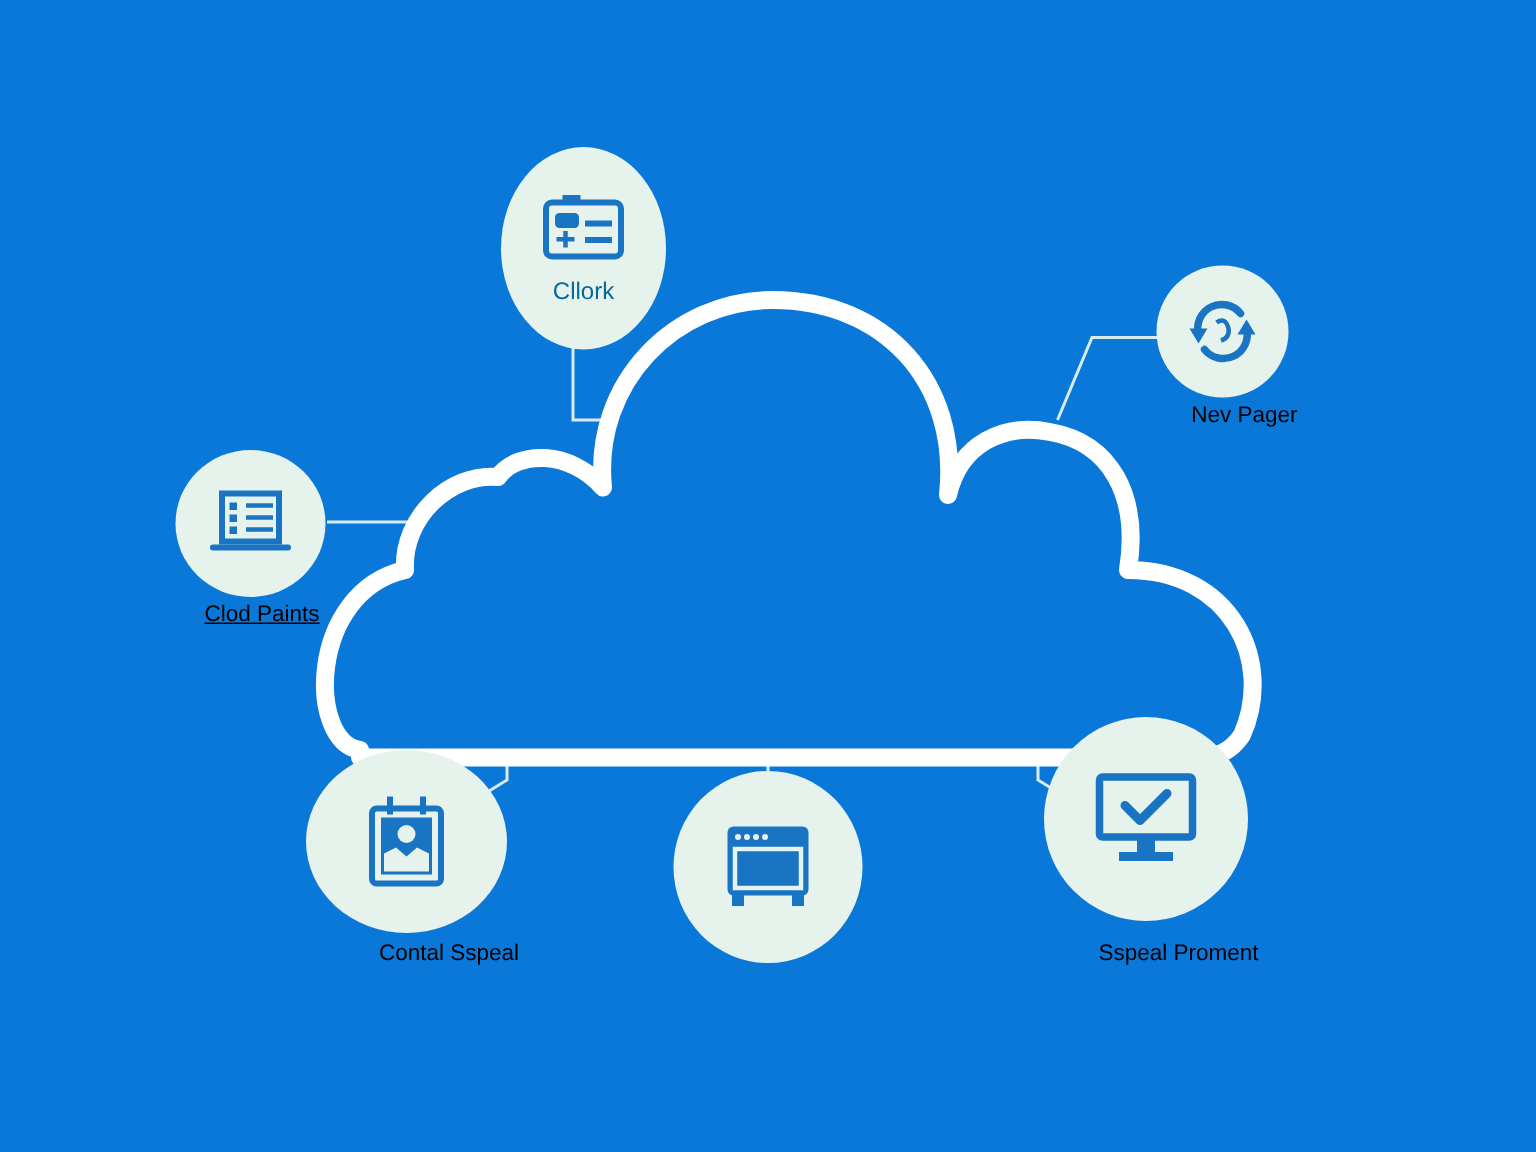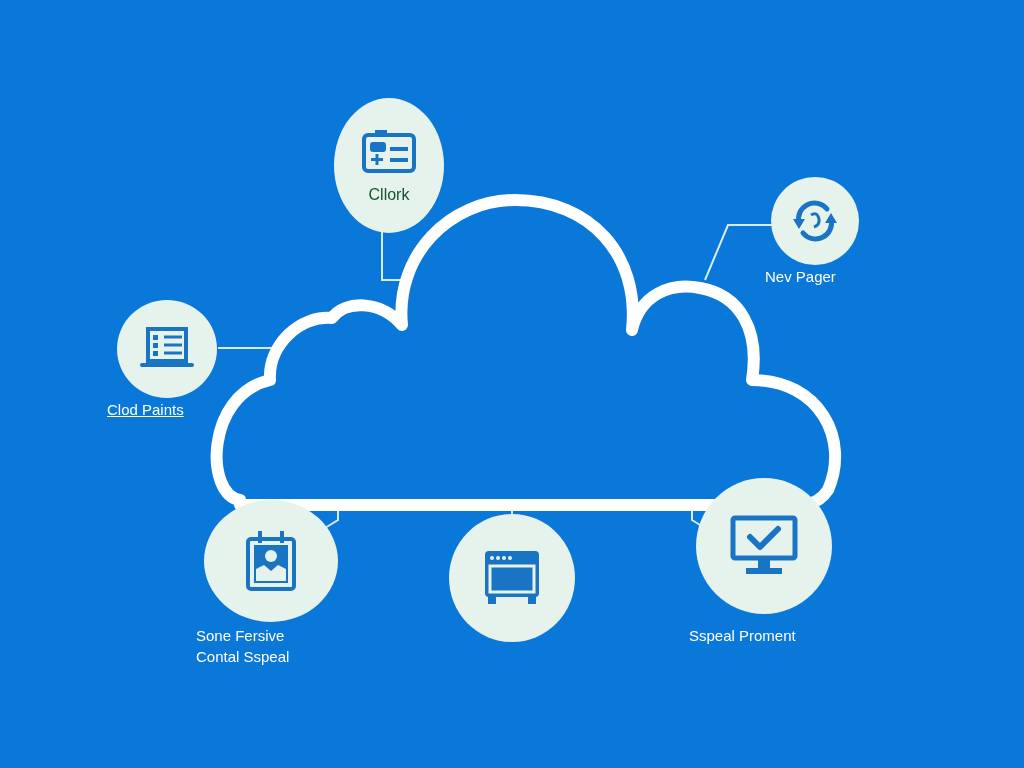--- a/index.html
+++ b/index.html
@@ -9,25 +9,25 @@
       font-family: "Liberation Sans", sans-serif;
       position: relative;
     }
     .stage { position: absolute; left: 0; top: 0; width: 1024px; height: 768px; }
     .node {
       position: absolute; border-radius: 50%;
       background: #e6f2ec;
     }
     .node svg { position: absolute; left: 50%; top: 50%; transform: translate(-50%, -50%); }
     .label {
-      position: absolute; color: #ffffff; font-size: 15px; text-align: left;
+      position: absolute; color: #000000; font-size: 15px; text-align: right;
       line-height: 21px; white-space: nowrap;
     }
     .inner-label {
-      position: absolute; color: #14532d; font-size: 16px; text-align: center; width: 100%;
+      position: absolute; color: #0369a1; font-size: 16px; text-align: center; width: 100%;
     }
   </style>
 </head>
 <body>
 
 <div class="stage">
 
   <svg width="1024" height="768" style="position:absolute;left:0;top:0">
 
     <g stroke="#d8ecf0" stroke-width="2" fill="none">
@@ -94,21 +94,20 @@
     <svg width="54" height="64" viewBox="0 0 54 64">
       <rect x="4" y="10" width="46" height="50" rx="3" fill="none" stroke="#1a74c4" stroke-width="4"></rect>
       <rect x="14" y="2" width="4" height="12" fill="#1a74c4"></rect>
       <rect x="36" y="2" width="4" height="12" fill="#1a74c4"></rect>
       <rect x="10" y="16" width="34" height="38" fill="#1a74c4"></rect>
       <circle cx="27" cy="27" r="6" fill="#e6f2ec"></circle>
       <path d="M 12 52 L 12 40 L 20 36 L 27 42 L 34 36 L 42 40 L 42 52 Z" fill="#e6f2ec"></path>
     </svg>
   </div>
   <div class="label" style="left:196px;top:625px;width:150px;">
-    <div>Sone Fersive</div>
     <div>Contal Sspeal</div>
   </div>
 
   <div class="node" style="left:449px;top:514px;width:126px;height:128px;">
     <svg width="60" height="60" viewBox="0 0 60 60">
       <rect x="3" y="3" width="54" height="46" rx="4" fill="#1a74c4"></rect>
       <circle cx="10" cy="10" r="2" fill="#e6f2ec"></circle>
       <circle cx="16" cy="10" r="2" fill="#e6f2ec"></circle>
       <circle cx="22" cy="10" r="2" fill="#e6f2ec"></circle>
       <circle cx="28" cy="10" r="2" fill="#e6f2ec"></circle>

